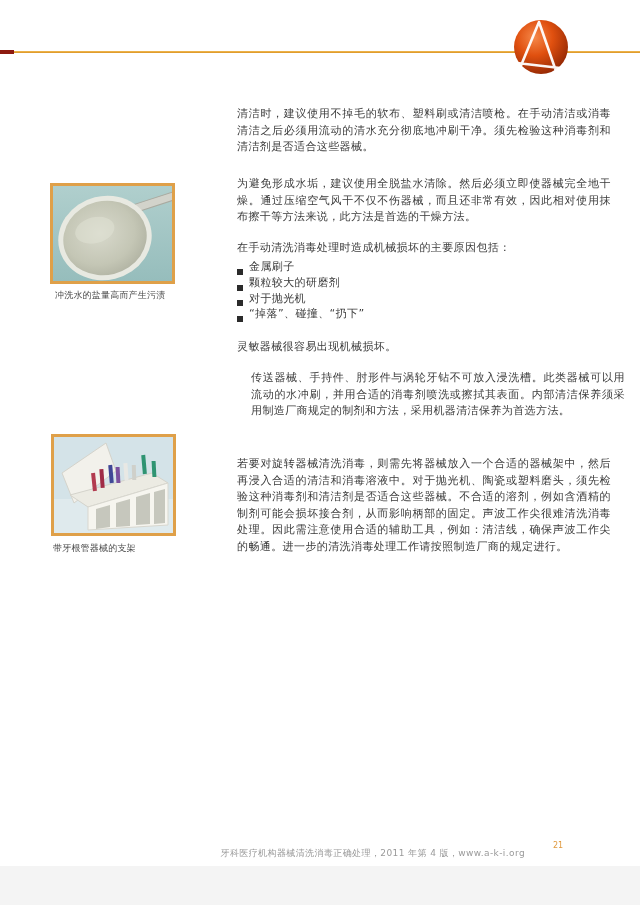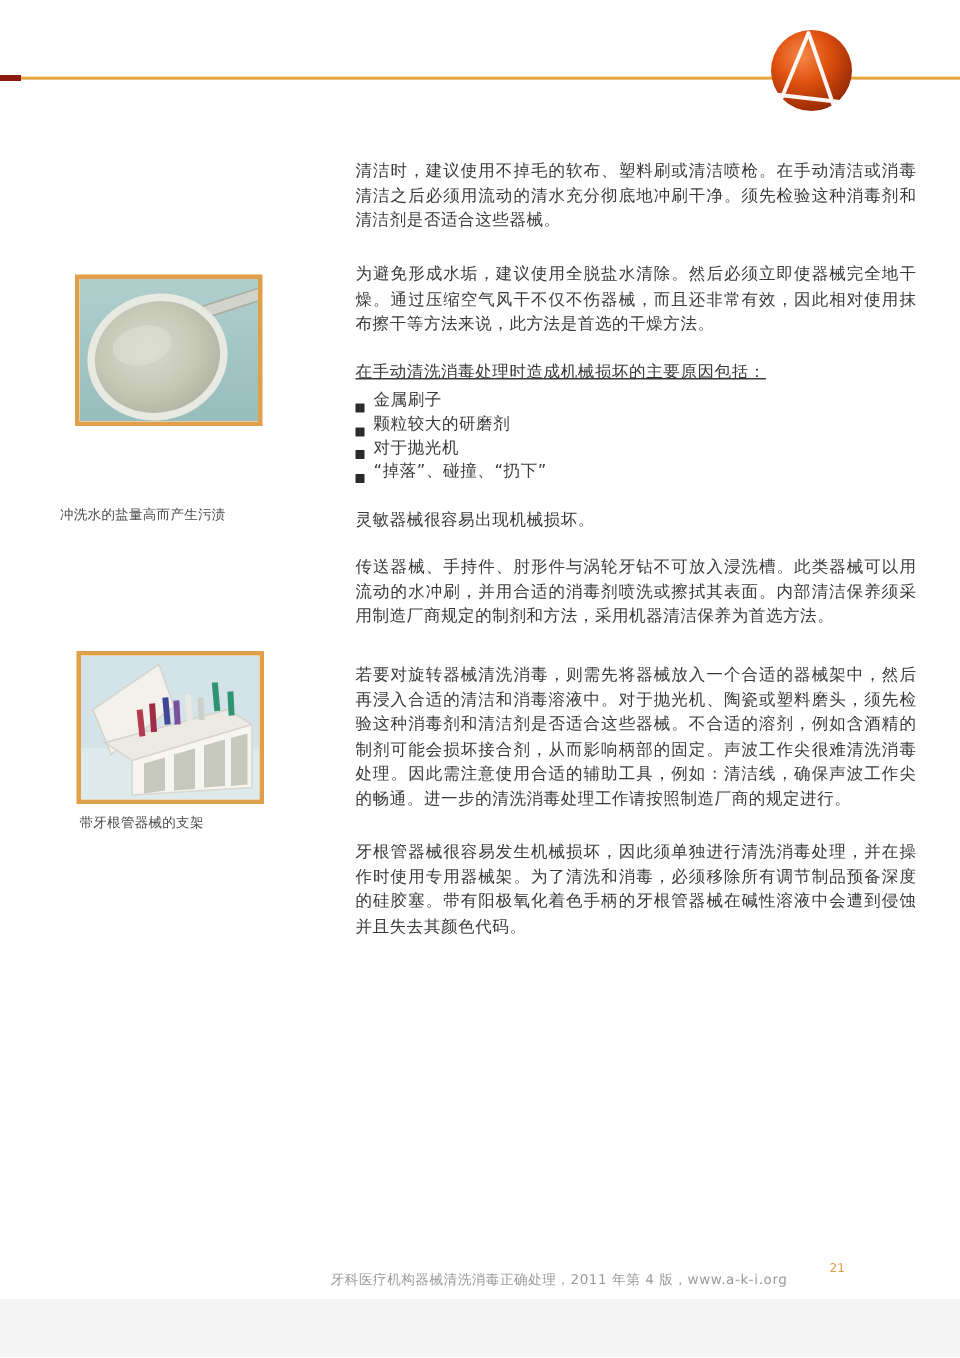--- a/index.html
+++ b/index.html
@@ -10,32 +10,32 @@
   .accent-rule{position:absolute;left:0;top:51px;width:640px;height:2px;
                background:linear-gradient(#f2bb55,#d99322);}
   .accent-rule-left{position:absolute;left:0;top:50px;width:14px;height:4px;background:#8d1a10;}
   .aki-logo{position:absolute;left:513px;top:19px;width:56px;height:57px;}
 
   
   .photo{position:absolute;border:3px solid #dfa049;box-sizing:border-box;overflow:hidden;}
   .photo-1{left:50px;top:183px;width:125px;height:101px;}
   .photo-2{left:51px;top:434px;width:125px;height:102px;}
   .caption{position:absolute;font-size:9px;color:#4b4b4b;letter-spacing:.2px;}
-  .caption-1{left:40px;top:289px;margin-top:48px;}
+  .caption-1{left:55px;top:289px;}
   .caption-2{left:53px;top:542px;}
 
   
   .para{position:absolute;left:237px;width:374px;font-size:11px;line-height:16.5px;
         color:#3a3a3a;text-align:justify;letter-spacing:.4px;}
-  .p1{top:106px;} .p2{top:176px;font-family:Liberation Mono, monospace;} .intro{top:240px;text-decoration:underline;}
+  .p1{top:106px;} .p2{top:176px;font-family:Liberation Mono, monospace;} .intro{top:240px;}
   .cause-list{position:absolute;left:237px;top:259px;width:374px;margin:0;padding:0;list-style:none;}
   .cause-item{display:flex;align-items:flex-end;font-size:11px;line-height:15.8px;
               color:#3a3a3a;letter-spacing:.4px;}
   .bullet-square{flex:0 0 auto;width:6px;height:6px;background:#2b2b2b;margin:5px 6px 0 0;}
-  .p4{top:339px;} .p5{top:370px;} .p6{top:442px;} .p7{top:560px;}
+  .p4{top:339px;} .p5{top:370px;margin-left:14px;} .p6{top:456px;} .p7{top:560px;}
 
   
   .footer-source{position:absolute;left:105px;top:847px;width:420px;text-align:right;
                  font-size:9px;color:#9a9a9a;letter-spacing:.4px;}
   .page-number{position:absolute;left:553px;top:841px;font-size:8px;color:#e09a3f;}
 
   
   .wechat-bar{position:absolute;left:0;top:866px;width:640px;height:39px;background:#f4f4f4;}
 </style>
 </head>
@@ -131,21 +131,20 @@
     </li>
     <li class="cause-item">
       <span class="bullet-square"></span>
       <span>“掉落”、碰撞、“扔下”</span>
     </li>
   </ul>
 
   <div class="para p4">灵敏器械很容易出现机械损坏。</div>
   <div class="para p5">传送器械、手持件、肘形件与涡轮牙钻不可放入浸洗槽。此类器械可以用流动的水冲刷，并用合适的消毒剂喷洗或擦拭其表面。内部清洁保养须采用制造厂商规定的制剂和方法，采用机器清洁保养为首选方法。</div>
   <div class="para p6">若要对旋转器械清洗消毒，则需先将器械放入一个合适的器械架中，然后再浸入合适的清洁和消毒溶液中。对于抛光机、陶瓷或塑料磨头，须先检验这种消毒剂和清洁剂是否适合这些器械。不合适的溶剂，例如含酒精的制剂可能会损坏接合剂，从而影响柄部的固定。声波工作尖很难清洗消毒处理。因此需注意使用合适的辅助工具，例如：清洁线，确保声波工作尖的畅通。进一步的清洗消毒处理工作请按照制造厂商的规定进行。</div>
-  <div class="para p7">牙根管器械很容易发生机械损坏，因此须单独进行清洗消毒处理，并在操作时使用专用器械架。为了清洗和消毒，必须移除所有调节制品预备深度的硅胶塞。带有阳极氧化着色手柄的牙根管器械在碱性溶液中会遭到侵蚀并且失去其颜色代码。</div>
 
   <div class="footer-source">牙科医疗机构器械清洗消毒正确处理，2011 年第 4 版，www.a-k-i.org</div>
   <div class="page-number">21</div>
 
   <div class="wechat-bar">
     
     
   </div>
 
 </div>

